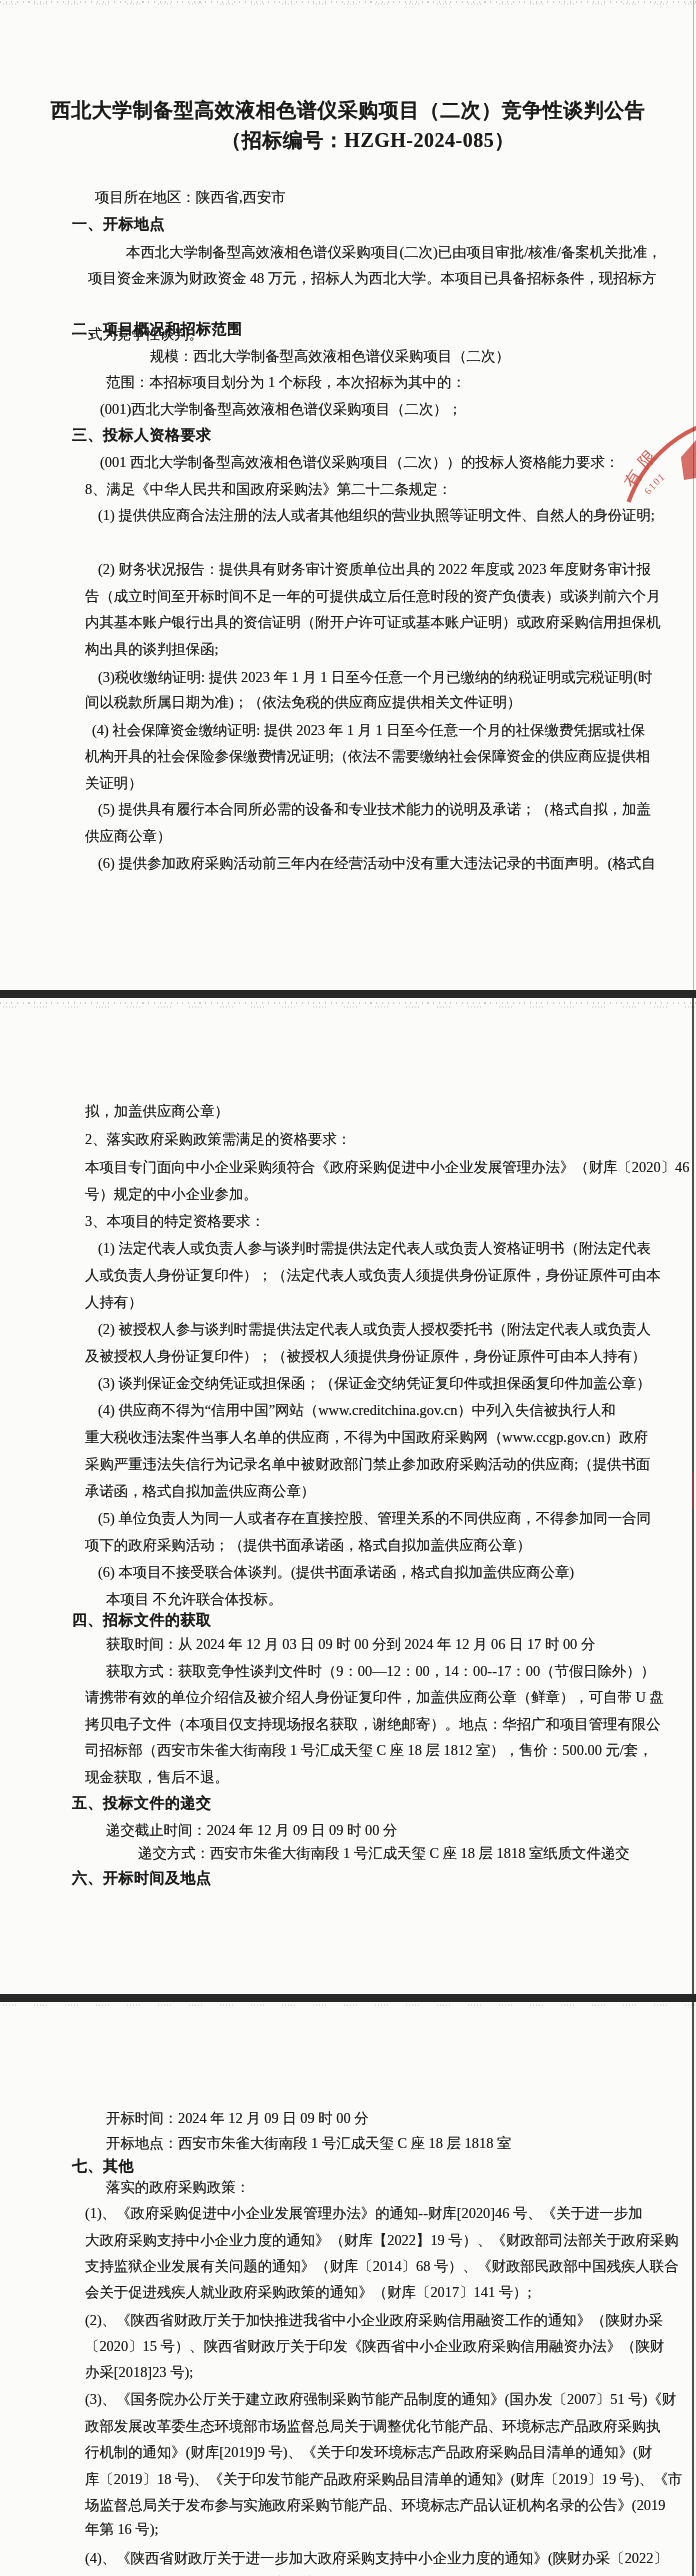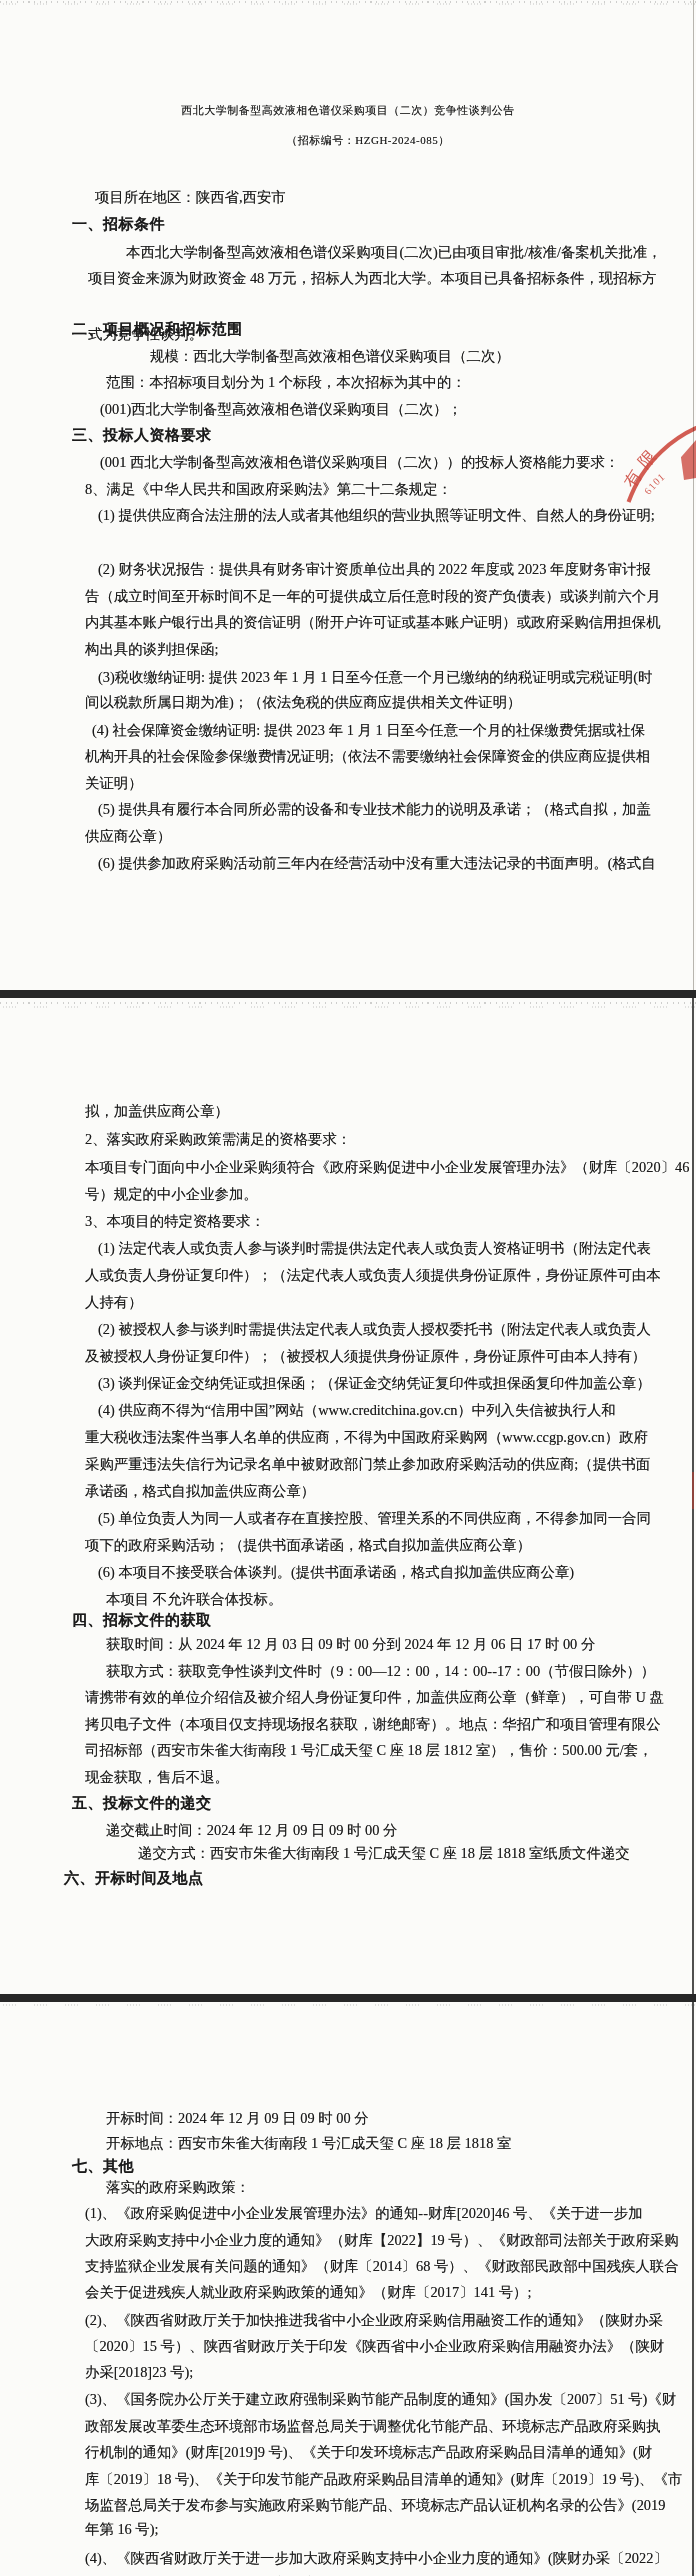--- a/index.html
+++ b/index.html
@@ -6,21 +6,21 @@
   html,body{margin:0;padding:0;background:#d9d9d9;}
   #stage{
     position:relative;width:696px;height:4005px;margin:0 auto;
     background:#fbfbf9;overflow:hidden;
     font-family:"Liberation Serif","DejaVu Serif",serif;
     color:#1b1b1b;
   }
   .line{position:absolute;height:27px;line-height:27px;font-size:14.4px;white-space:pre;
         text-shadow:0 0 0.3px rgba(20,20,20,.55);}
   .line.h{font-weight:bold;font-size:15px;letter-spacing:0.5px;}
-  .line.t1{left:0;right:0;text-align:center;font-weight:normal;font-size:11px;letter-spacing:0.5px;}
+  .line.t1{left:0;right:0;text-align:center;font-weight:bold;font-size:20px;letter-spacing:0.5px;}
   .sep{position:absolute;left:0;width:100%;background:#272727;}
   .edge-light{position:absolute;left:693px;top:0;width:1px;height:990px;background:#a8a49c;opacity:.8;}
   .edge-dark{position:absolute;left:692px;top:998px;width:2.1px;height:3007px;background:#303030;opacity:.85;}
   .noise{position:absolute;left:0;width:100%;height:1.5px;opacity:.45;
     background:repeating-linear-gradient(90deg, rgba(70,70,70,.55) 0 1px, transparent 1px 5.7px);}
   .noise.n2{opacity:.3;
     background:repeating-linear-gradient(90deg, rgba(70,70,70,.5) 0 0.5px, transparent 0.5px 3.1px);}
   .red-sliver{position:absolute;left:692px;top:1472px;width:2.1px;height:37px;background:rgba(205,57,44,.5);}
   .stamp-frag-top{position:absolute;left:613px;top:407px;mix-blend-mode:multiply;opacity:.9;}
 </style>
@@ -36,21 +36,21 @@
   <div class="noise n2" style="top:2004px"></div>
 
   <div class="edge-light"></div>
   <div class="edge-dark"></div>
   <div class="red-sliver"></div>
 
   <div id="lines-root">
       <div class="line t1" style="top: 97px;">西北大学制备型高效液相色谱仪采购项目（二次）竞争性谈判公告</div>
       <div class="line t1" style="top: 127px; margin-left: 40px;">（招标编号：HZGH-2024-085）</div>
       <div class="line b" style="top: 184px; left: 95px;">项目所在地区：陕西省,西安市</div>
-      <div class="line h" style="top: 211px; left: 72px;">一、招标条件</div>
+      <div class="line h" style="top: 211px; left: 72px;">一、开标地点</div>
       <div class="line b" style="top: 239px; left: 126px;">本西北大学制备型高效液相色谱仪采购项目(二次)已由项目审批/核准/备案机关批准，</div>
       <div class="line b" style="top: 265px; left: 88px;">项目资金来源为财政资金 48 万元，招标人为西北大学。本项目已具备招标条件，现招标方</div>
       <div class="line b" style="top: 292px; left: 88px; margin-top: 29px;">式为竞争性谈判。</div>
       <div class="line h" style="top: 316px; left: 72px;">二、项目概况和招标范围</div>
       <div class="line b" style="top: 343px; left: 106px; margin-left: 44px;">规模：西北大学制备型高效液相色谱仪采购项目（二次）</div>
       <div class="line b" style="top: 369px; left: 106px;">范围：本招标项目划分为 1 个标段，本次招标为其中的：</div>
       <div class="line b" style="top: 396px; left: 100px;">(001)西北大学制备型高效液相色谱仪采购项目（二次）；</div>
       <div class="line h" style="top: 422px; left: 72px;">三、投标人资格要求</div>
       <div class="line b" style="top: 449px; left: 100px;">(001 西北大学制备型高效液相色谱仪采购项目（二次））的投标人资格能力要求：</div>
       <div class="line b" style="top: 476px; left: 85px;">8、满足《中华人民共和国政府采购法》第二十二条规定：</div>
@@ -89,21 +89,21 @@
       <div class="line h" style="top: 1607px; left: 72px;">四、招标文件的获取</div>
       <div class="line b" style="top: 1631px; left: 106px;">获取时间：从 2024 年 12 月 03 日 09 时 00 分到 2024 年 12 月 06 日 17 时 00 分</div>
       <div class="line b" style="top: 1658px; left: 106px;">获取方式：获取竞争性谈判文件时（9：00—12：00，14：00--17：00（节假日除外））</div>
       <div class="line b" style="top: 1684px; left: 85px;">请携带有效的单位介绍信及被介绍人身份证复印件，加盖供应商公章（鲜章），可自带 U 盘</div>
       <div class="line b" style="top: 1711px; left: 85px;">拷贝电子文件（本项目仅支持现场报名获取，谢绝邮寄）。地点：华招广和项目管理有限公</div>
       <div class="line b" style="top: 1737px; left: 85px;">司招标部（西安市朱雀大街南段 1 号汇成天玺 C 座 18 层 1812 室），售价：500.00 元/套，</div>
       <div class="line b" style="top: 1764px; left: 85px;">现金获取，售后不退。</div>
       <div class="line h" style="top: 1790px; left: 72px;">五、投标文件的递交</div>
       <div class="line b" style="top: 1817px; left: 106px;">递交截止时间：2024 年 12 月 09 日 09 时 00 分</div>
       <div class="line b" style="top: 1840px; left: 106px; margin-left: 32px;">递交方式：西安市朱雀大街南段 1 号汇成天玺 C 座 18 层 1818 室纸质文件递交</div>
-      <div class="line h" style="top: 1865px; left: 64px;">六、开标时间及地点</div>
+      <div class="line h" style="top: 1865px; left: 72px;">六、开标时间及地点</div>
       <div class="line b" style="top: 2105px; left: 106px;">开标时间：2024 年 12 月 09 日 09 时 00 分</div>
       <div class="line b" style="top: 2130px; left: 106px;">开标地点：西安市朱雀大街南段 1 号汇成天玺 C 座 18 层 1818 室</div>
       <div class="line h" style="top: 2153px; left: 72px;">七、其他</div>
       <div class="line b" style="top: 2174px; left: 106px;">落实的政府采购政策：</div>
       <div class="line b" style="top: 2200px; left: 85px;">(1)、《政府采购促进中小企业发展管理办法》的通知--财库[2020]46 号、《关于进一步加</div>
       <div class="line b" style="top: 2227px; left: 85px;">大政府采购支持中小企业力度的通知》（财库【2022】19 号）、《财政部司法部关于政府采购</div>
       <div class="line b" style="top: 2253px; left: 85px;">支持监狱企业发展有关问题的通知》（财库〔2014〕68 号）、《财政部民政部中国残疾人联合</div>
       <div class="line b" style="top: 2279px; left: 85px;">会关于促进残疾人就业政府采购政策的通知》（财库〔2017〕141 号）;</div>
       <div class="line b" style="top: 2307px; left: 85px;">(2)、《陕西省财政厅关于加快推进我省中小企业政府采购信用融资工作的通知》（陕财办采</div>
       <div class="line b" style="top: 2333px; left: 85px;">〔2020〕15 号）、陕西省财政厅关于印发《陕西省中小企业政府采购信用融资办法》（陕财</div>

